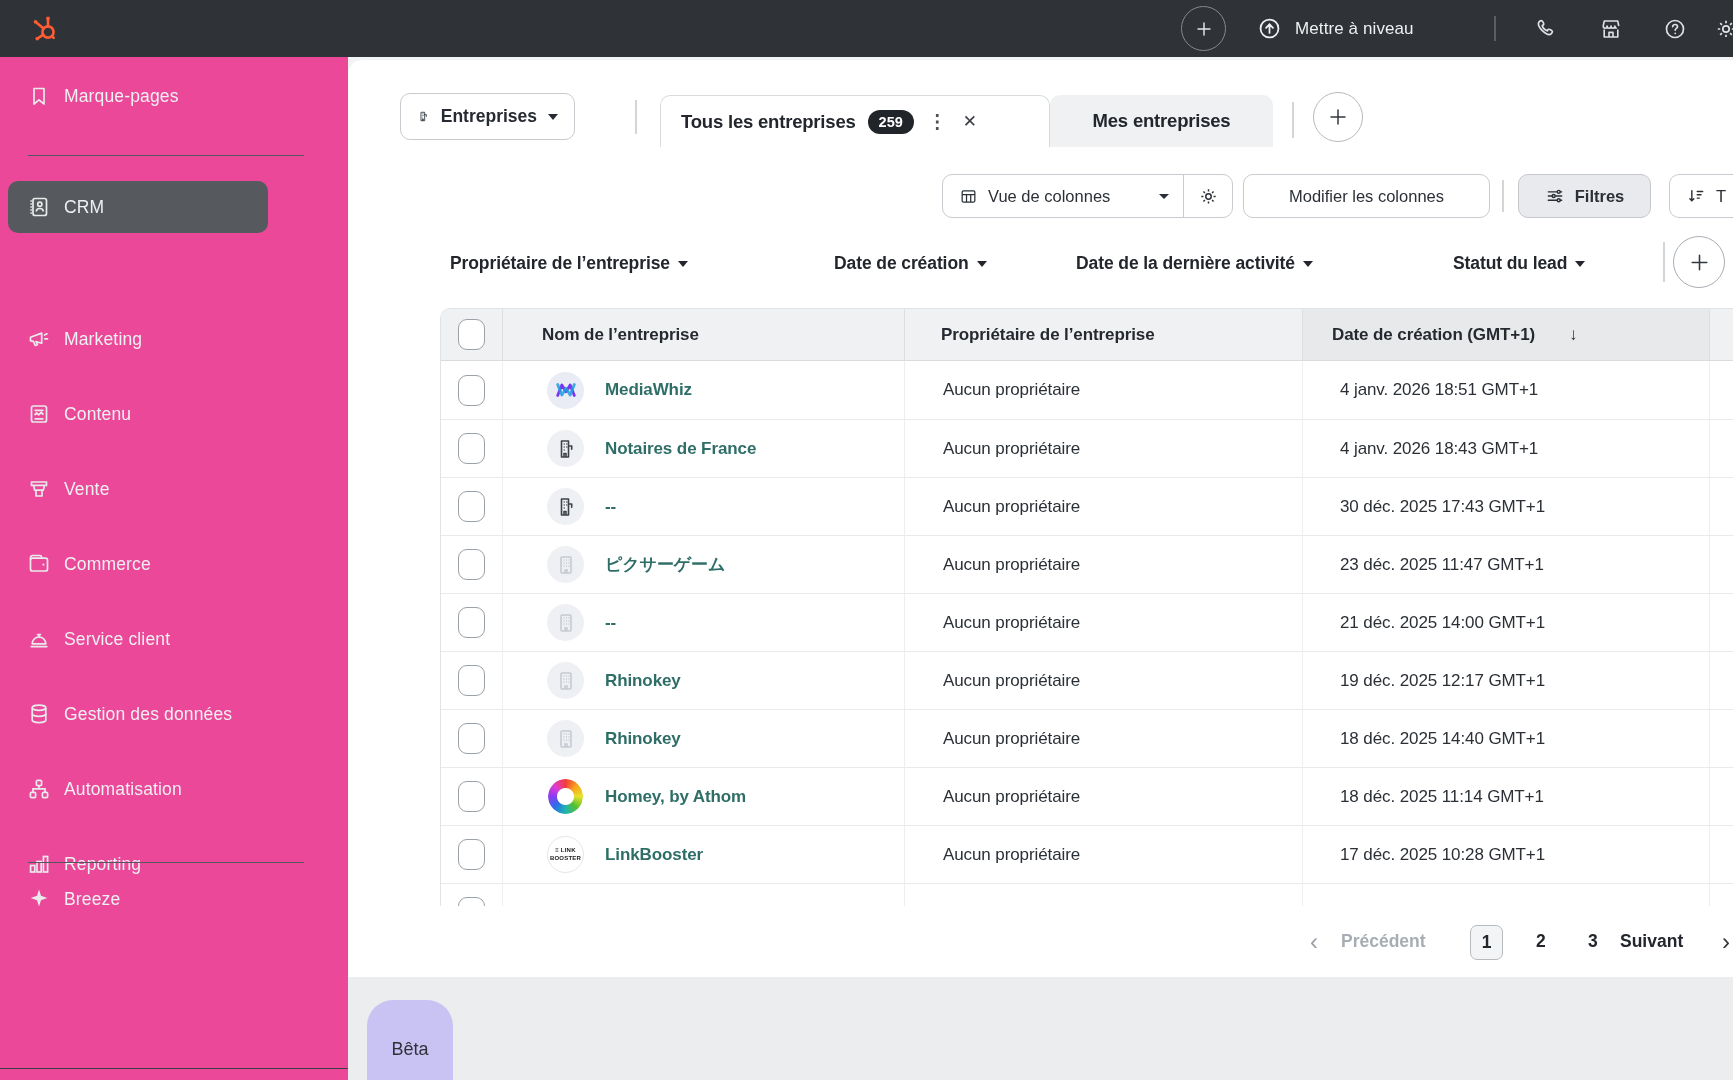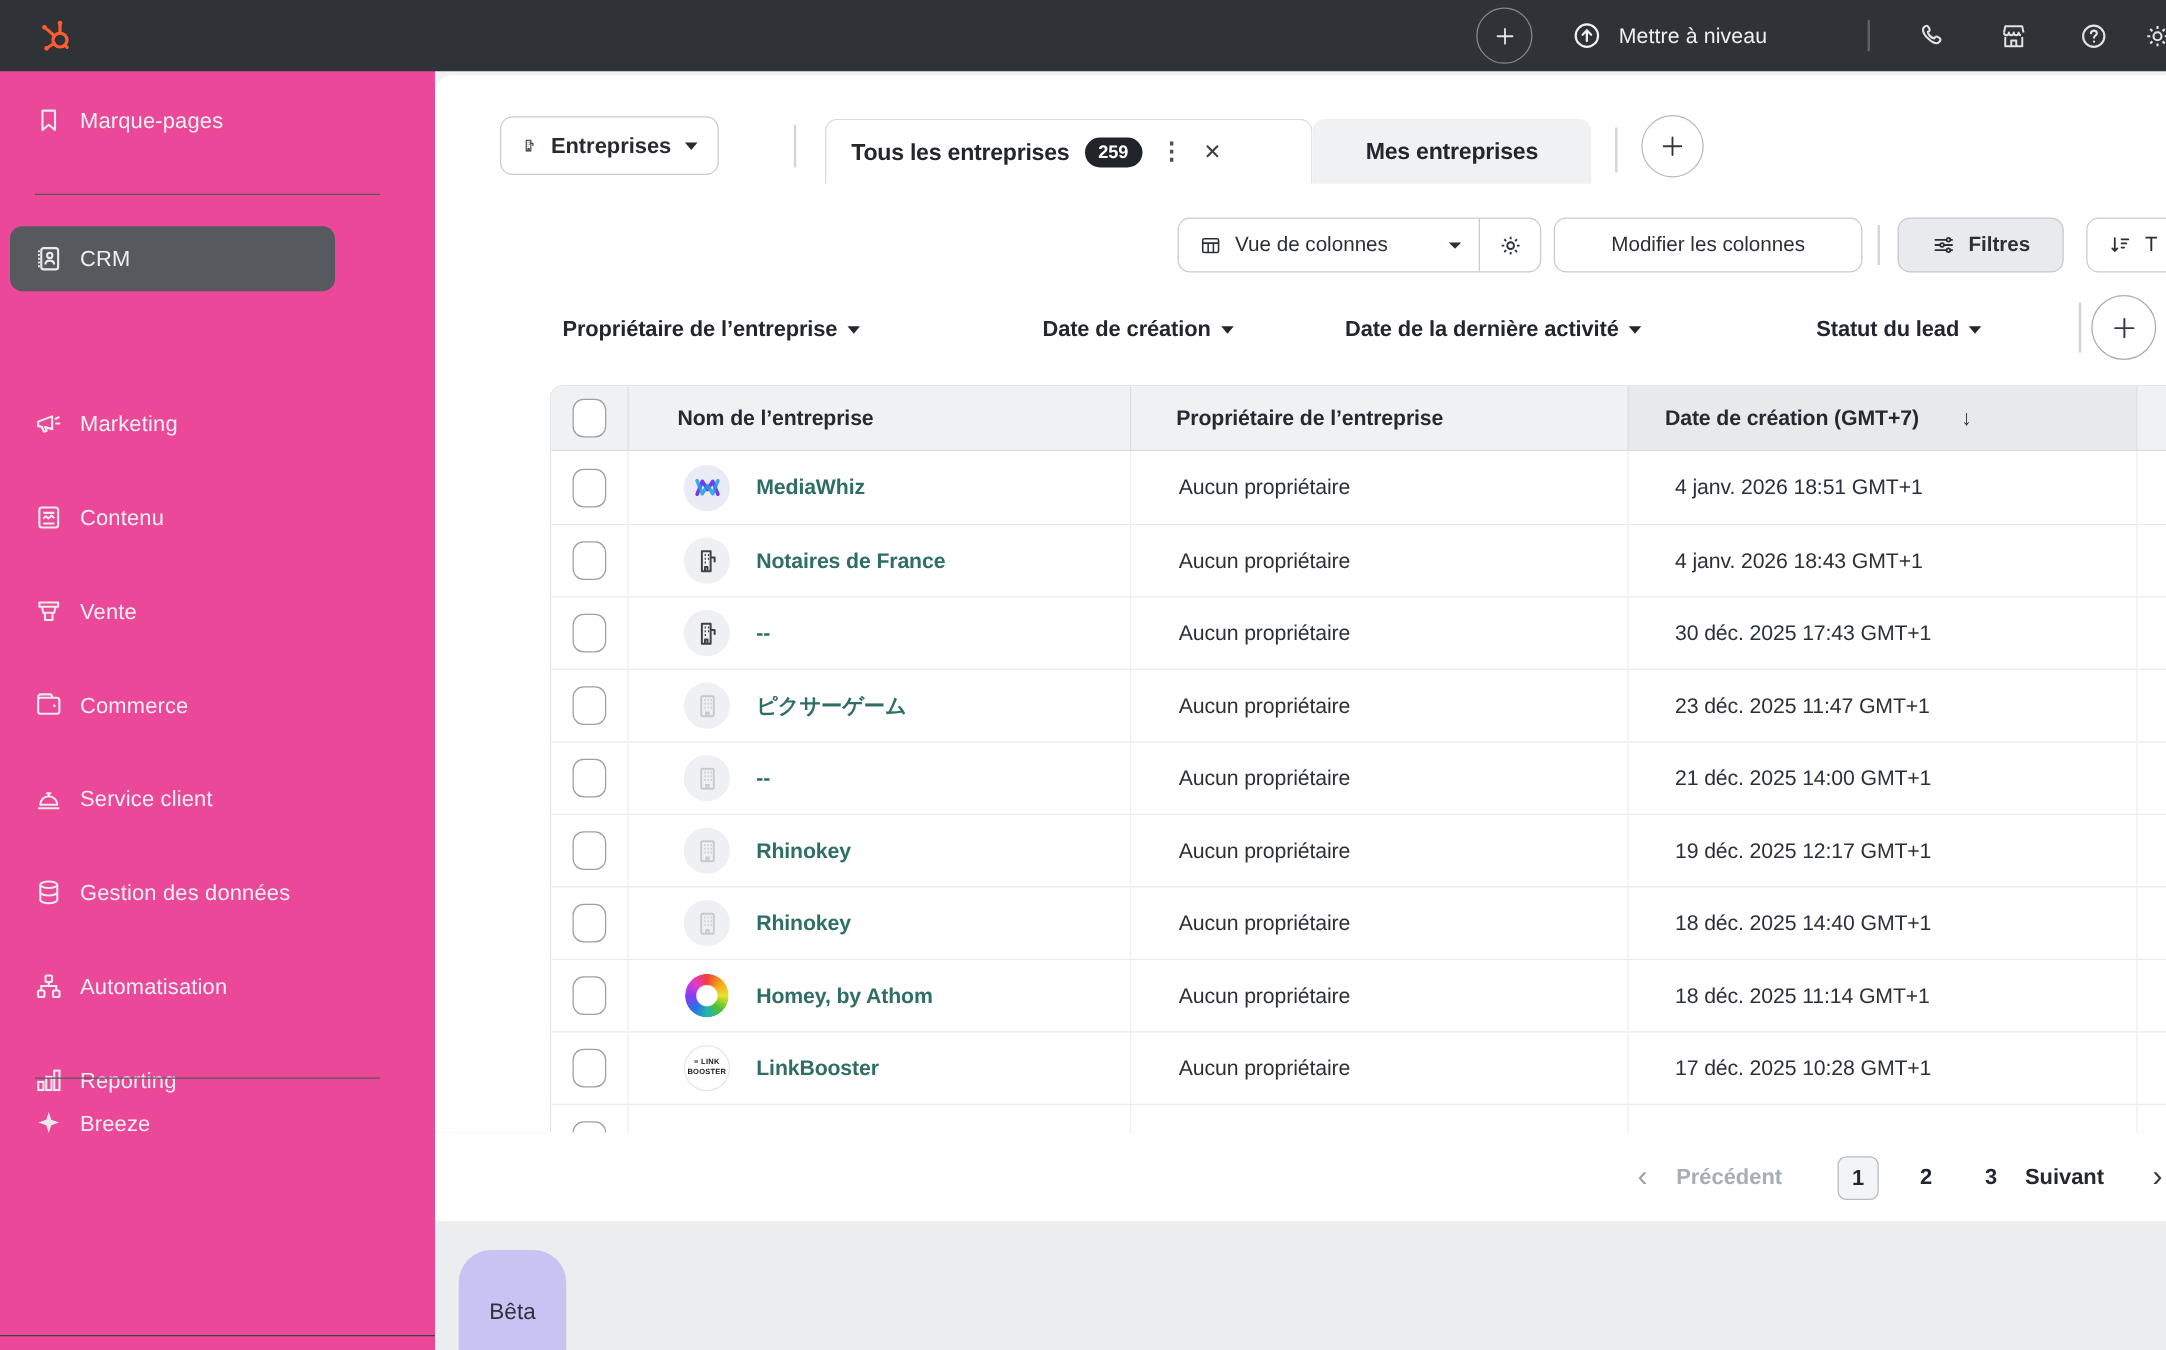--- a/index.html
+++ b/index.html
@@ -431,21 +431,21 @@
           <div class="hcell c-check">
             <div class="checkbox"></div>
           </div>
           <div class="hcell h-name">
             <span>Nom de l’entreprise</span>
           </div>
           <div class="hcell h-owner">
             <span>Propriétaire de l’entreprise</span>
           </div>
           <div class="hcell h-date">
-            <span>Date de création (GMT+7)</span>
+            <span>Date de création (GMT+1)</span>
             <span class="sort-arrow">↓</span>
           </div>
           <div class="hcell h-extra"></div>
         </div>
         <div id="table-body">
             <div class="trow">
     <div class="cell c-check">
                 <div class="checkbox"></div>
               </div>
     <div class="cell c-name">

